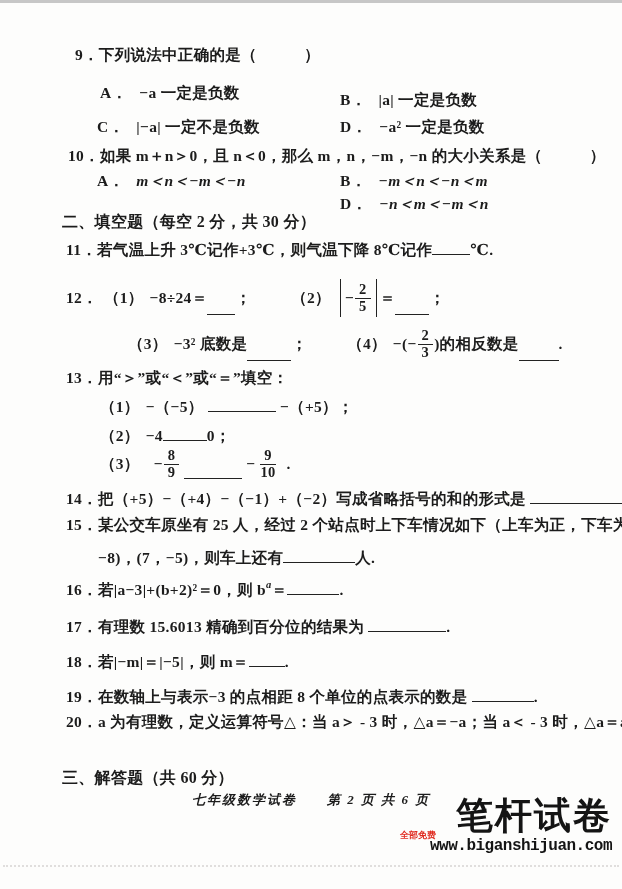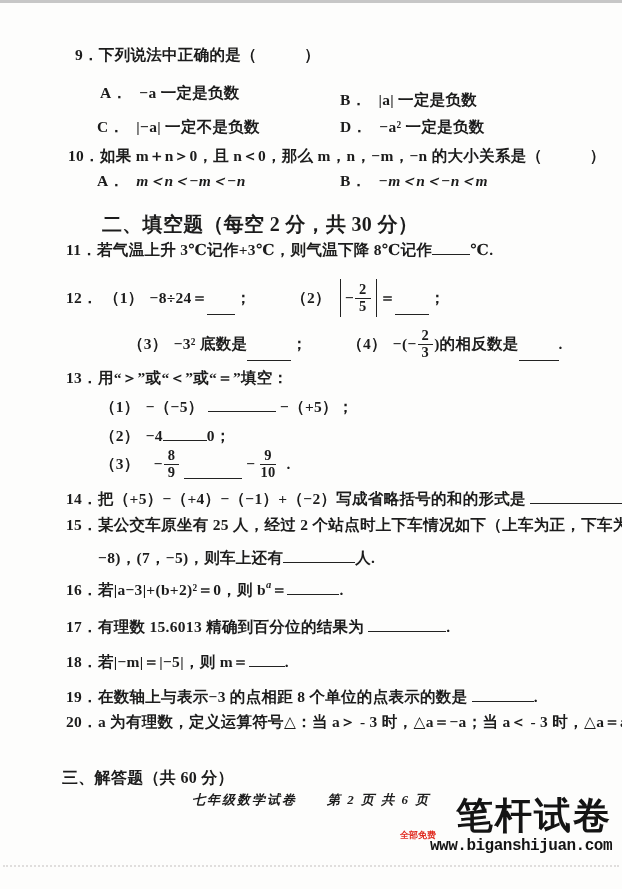--- a/index.html
+++ b/index.html
@@ -65,22 +65,25 @@
 
   <div class="line" style="left:68px;top:146px;">
     <span>10．如果 m＋n＞0，且 n＜0，那么 m，n，−m，−n 的大小关系是（　　　）</span>
   </div>
   <div class="line" style="left:97px;top:171px;">
     <span class="opt-label">A．</span><span class="math">m＜n＜−m＜−n</span>
   </div>
   <div class="line" style="left:340px;top:171px;">
     <span class="opt-label">B．</span><span class="math">−m＜n＜−n＜m</span>
   </div>
+  <div class="line" style="left:340px;top:194px;">
+    <span class="opt-label">D．</span><span class="math">−n＜m＜−m＜n</span>
+  </div>
 
-  <div class="line sec" style="left:62px;top:212px;font-size:20px;margin-left:40px;">
+  <div class="line sec" style="left:62px;top:212px;font-size:16px;">
     <span>二、填空题（每空 2 分，共 30 分）</span>
   </div>
 
   <div class="line" style="left:66px;top:238px;">
     <span>11．若气温上升 3℃记作+3℃，则气温下降 8℃记作</span><span class="blank" style="width:38px;"></span><span>℃.</span>
   </div>
 
   <div class="line flexline" style="left:66px;top:274px;height:48px;">
     <span class="mr6">12．</span>
     <span class="mr6">（1）</span>

